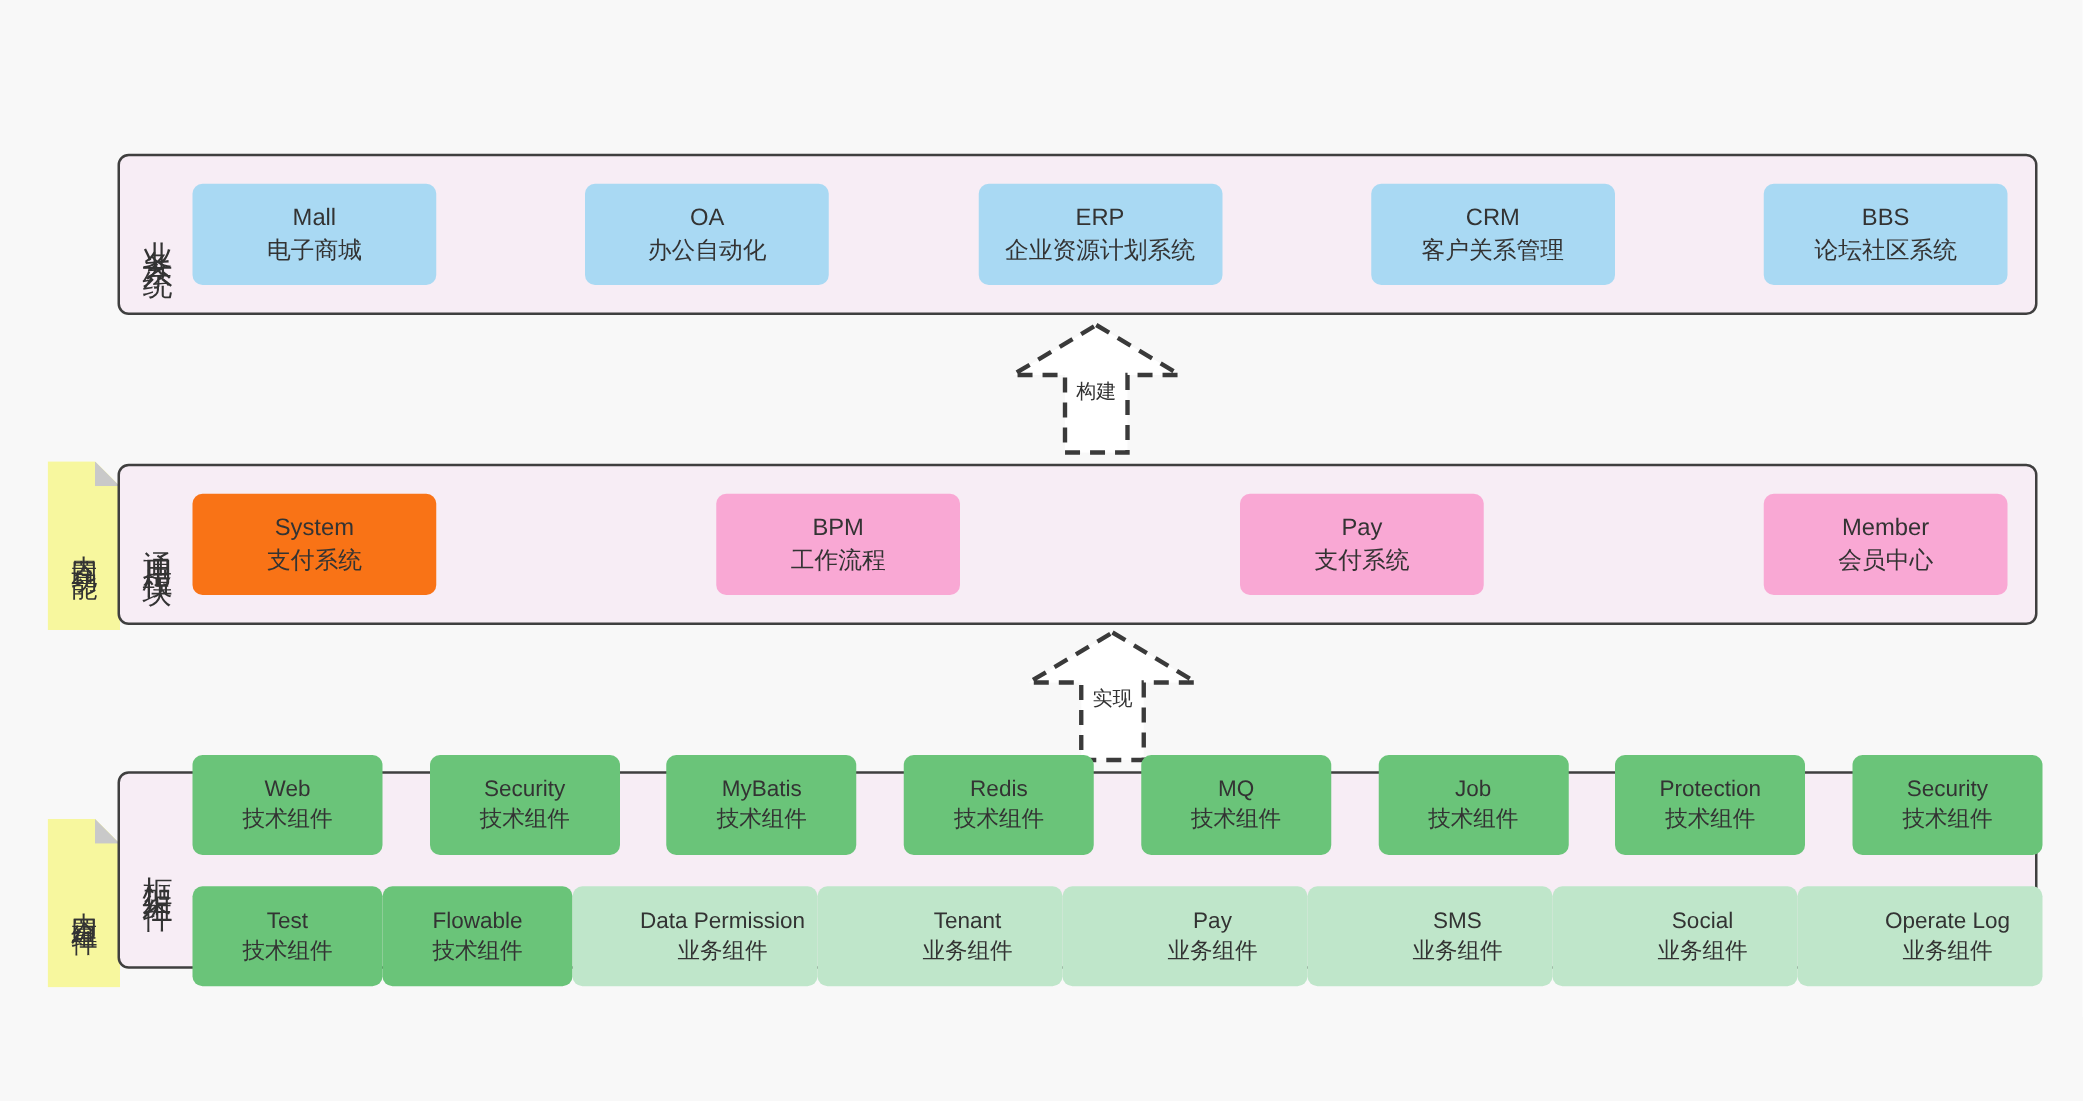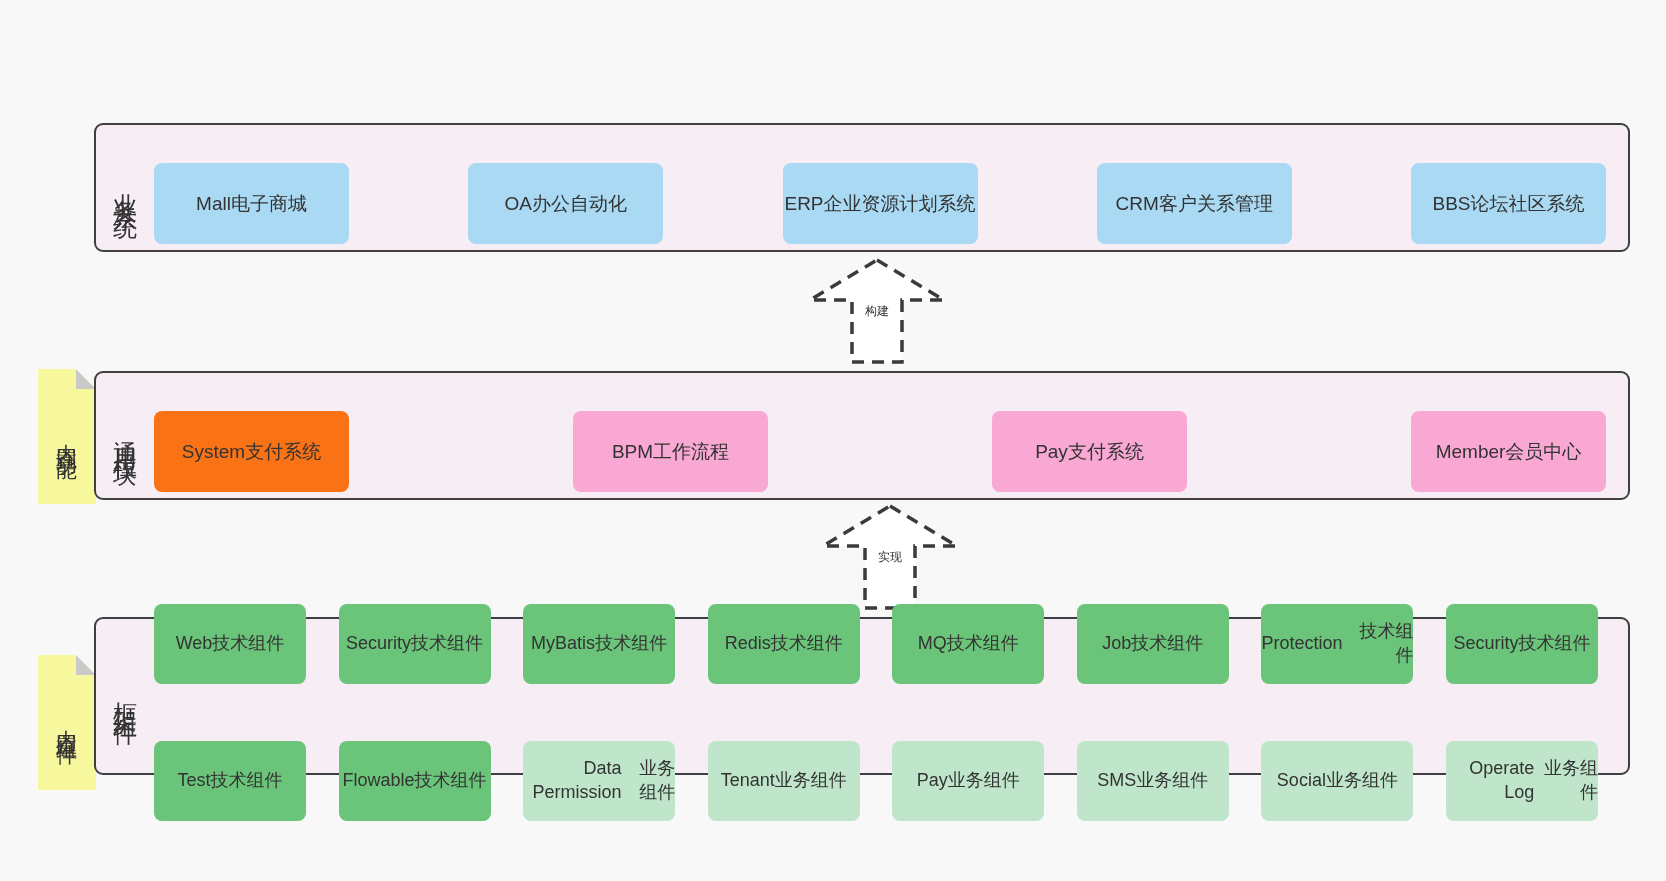--- a/index.html
+++ b/index.html
@@ -29,29 +29,29 @@
     flex:1; display:flex; align-items:center; justify-content:space-between;
     padding-right:22px; font-size:19px;
   }
   .band-rows {
     flex:1; display:flex; flex-direction:column; justify-content:center;
     gap:25px; padding-right:30px;
   }
   .band-rows .band-boxes { flex:none; padding-right:0; font-size:18px; }
   .box {
     width:195px; height:81px; border-radius:8px; flex:none;
-    display:flex; align-items:center; justify-content:center;
-    text-align:right; line-height:1.35; color:#333;margin-top:32px;
+    display:flex; flex-direction:column; align-items:center; justify-content:center;
+    text-align:center; line-height:1.35; color:#333;
   }
   .box.small { width:152px; height:80px; line-height:1.3; }
   .c-blue        { background:#a9d9f3; }
   .c-red         { background:#f97316; }
   .c-pink        { background:#f9a8d4; }
   .c-green       { background:#6ac479; }
-  .c-green-light { background:#bfe6ca; }
+  .c-green-light { background:#bfe6ca;padding-left:44px; }
   
   .sticky {
     position:absolute; left:38px; width:58px; height:135px;
     background:#f7f79e; z-index:1;
     clip-path:polygon(0 0, calc(100% - 20px) 0, 100% 20px, 100% 100%, 0 100%);
     display:flex; align-items:center; justify-content:center;
   }
   #sticky-modules    { top:369px; }
   #sticky-components { top:655px; }
   .sticky .v-text { font-size:21px; letter-spacing:5px; }
@@ -63,21 +63,21 @@
   .arrow { position:absolute; width:140px; height:108px; z-index:1; }
   #arrow-build     { left:807px; top:257px; }
   #arrow-implement { left:820px; top:503px; }
   .arrow svg { display:block; width:140px; height:108px; }
   .arrow polygon {
     fill:#ffffff; stroke:#3a3a3a; stroke-width:3.5;
     stroke-dasharray:12 8; stroke-linejoin:miter;
   }
   .arrow-label {
     position:absolute; left:50%; top:46px; transform:translateX(-50%);
-    font-size:12px; color:#333; background:#ffffff; padding:0 3px; white-space:nowrap;
+    font-size:16px; color:#333; background:#ffffff; padding:0 3px; white-space:nowrap;
   }
 </style>
 </head>
 <body>
 
 <div id="canvas">
 
   <div class="sticky" id="sticky-modules">
     <div class="sticky-fold"></div>
     <span class="v-text">内置功能</span>

